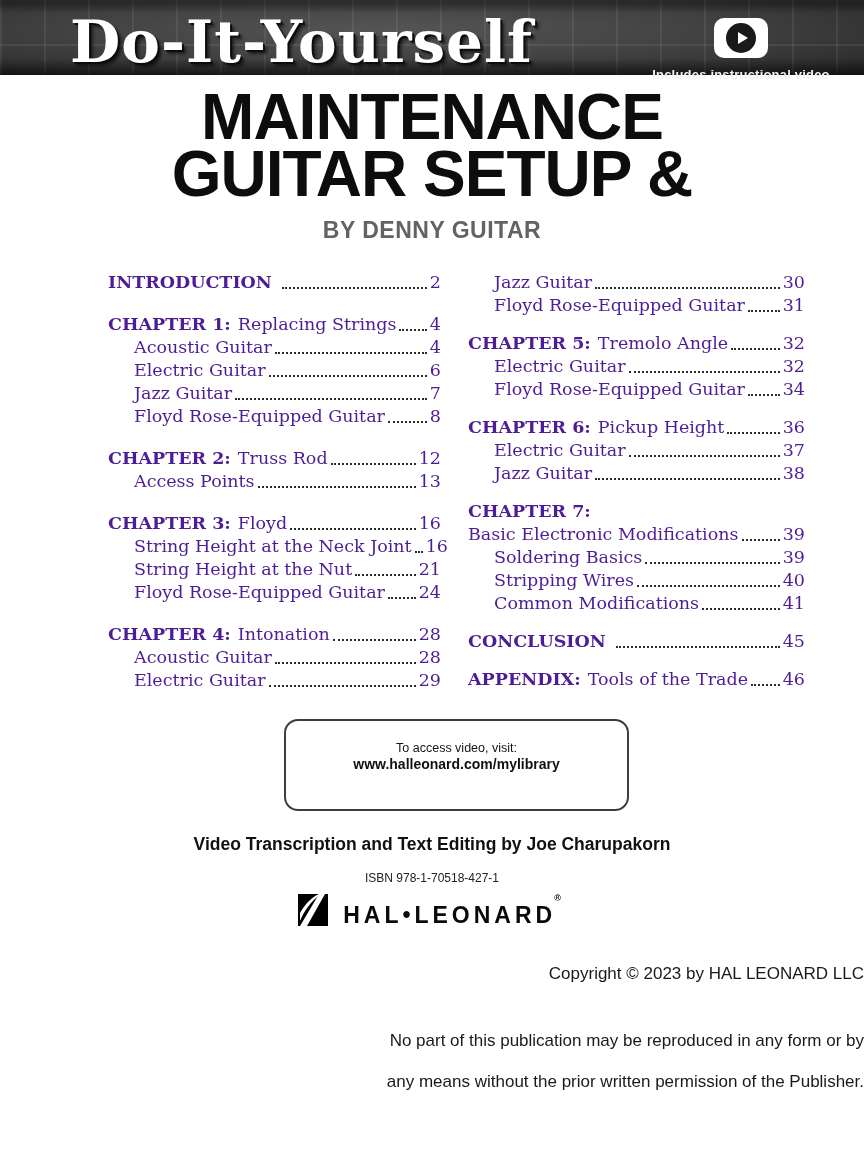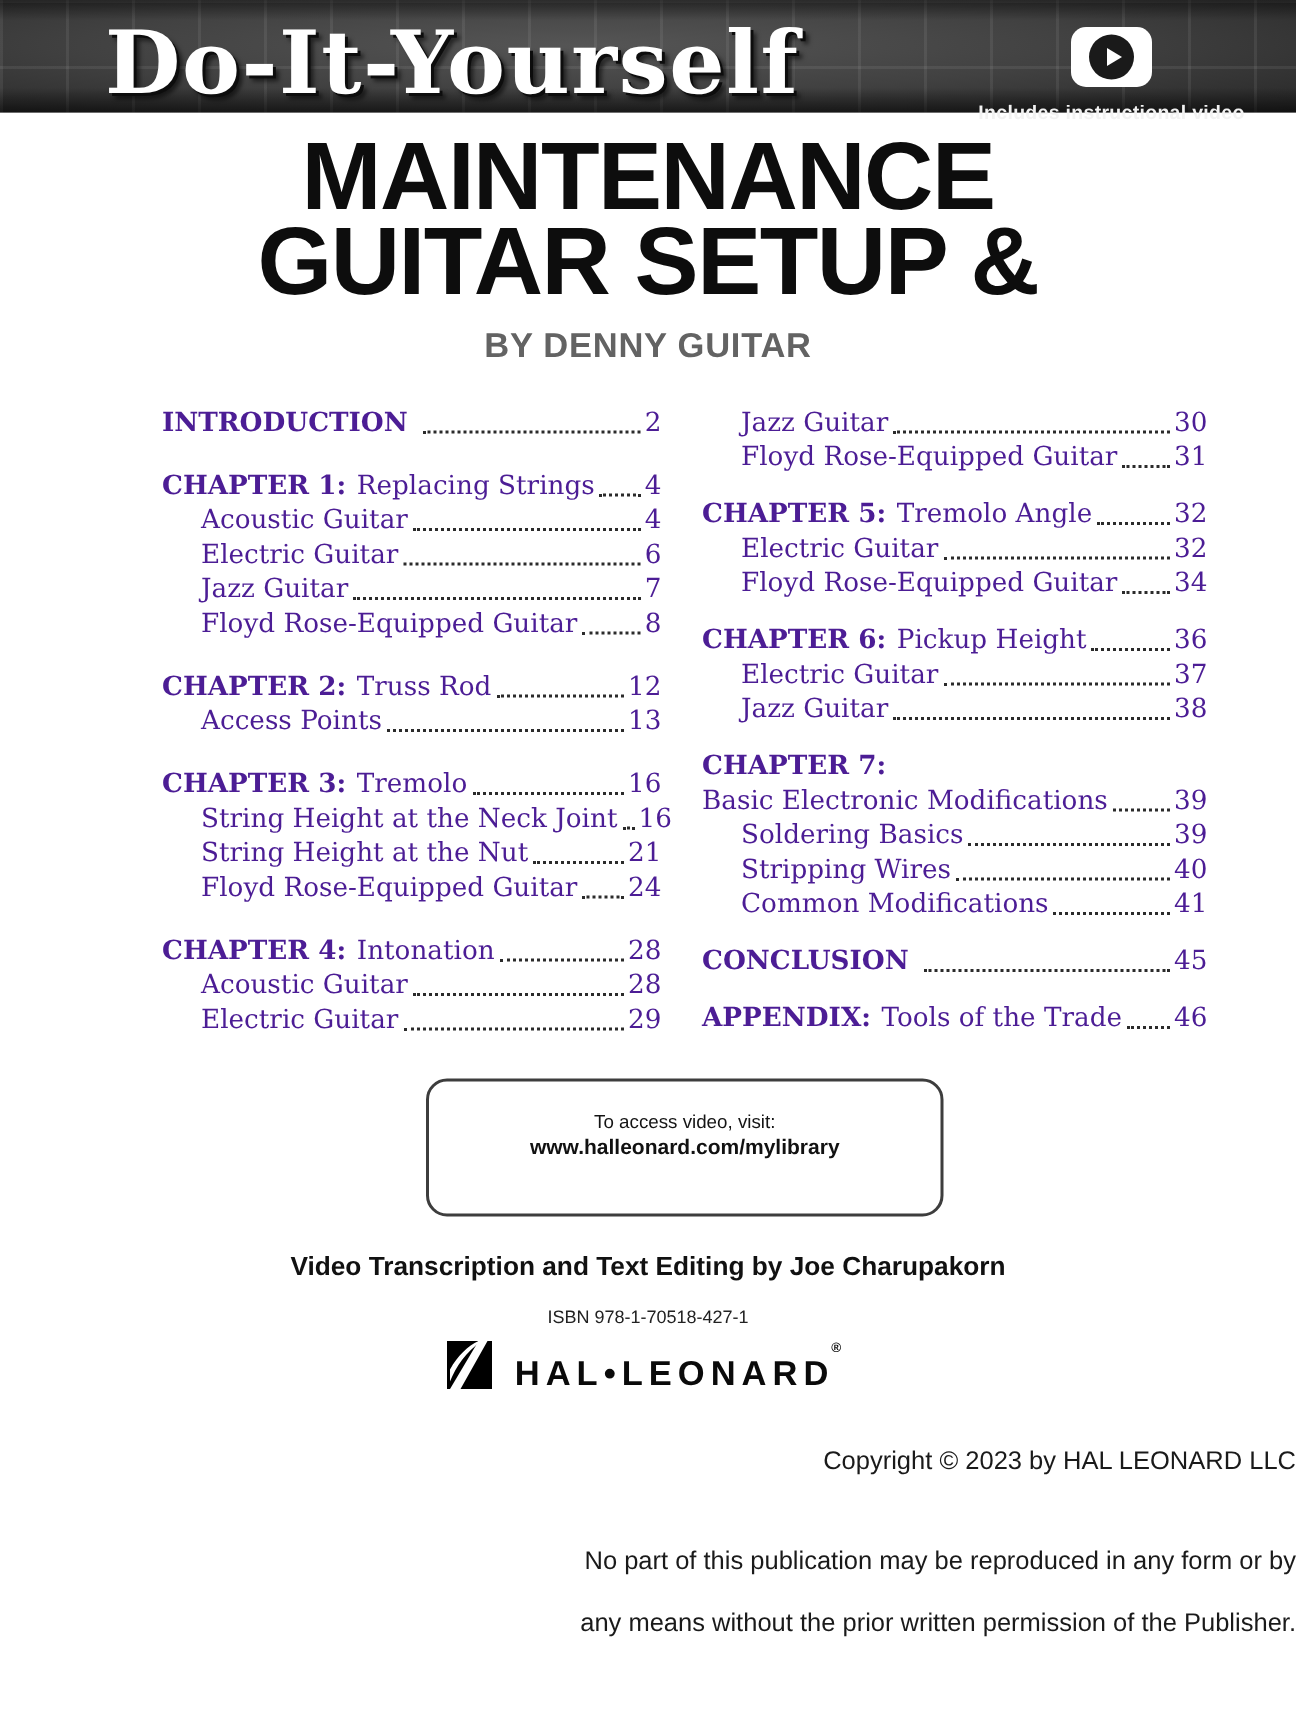--- a/index.html
+++ b/index.html
@@ -128,21 +128,21 @@
         <span class="toc-dots"></span>
         <span class="toc-page">12</span>
       </div>
     <div class="toc-row sub">
         <span class="toc-label">Access Points</span>
         <span class="toc-dots"></span>
         <span class="toc-page">13</span>
       </div>
     <div class="toc-row gap">
         <span class="toc-prefix">CHAPTER 3:</span>
-        <span class="toc-label">Tremolo</span>
+        <span class="toc-label">Floyd</span>
         <span class="toc-dots"></span>
         <span class="toc-page">16</span>
       </div>
     <div class="toc-row sub">
         <span class="toc-label">String Height at the Neck Joint</span>
         <span class="toc-dots"></span>
         <span class="toc-page">16</span>
       </div>
     <div class="toc-row sub">
         <span class="toc-label">String Height at the Nut</span>

